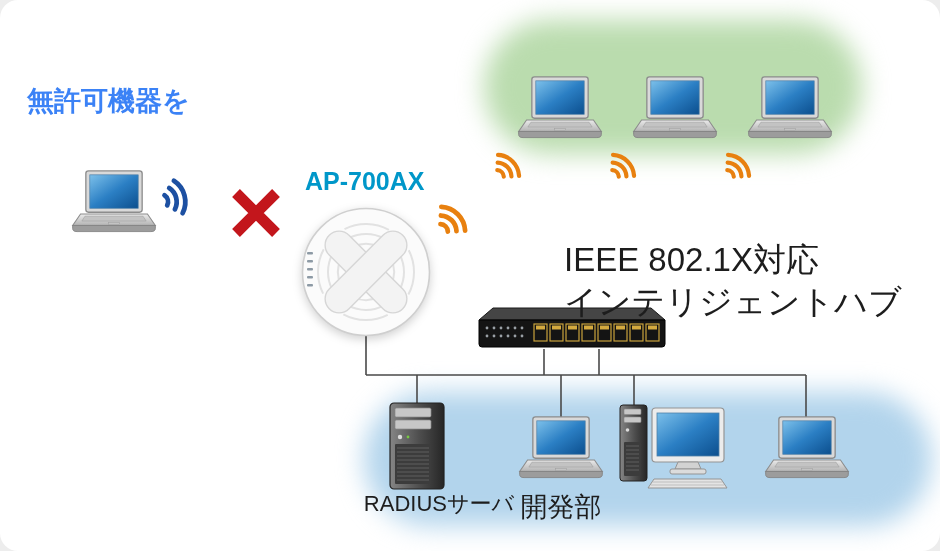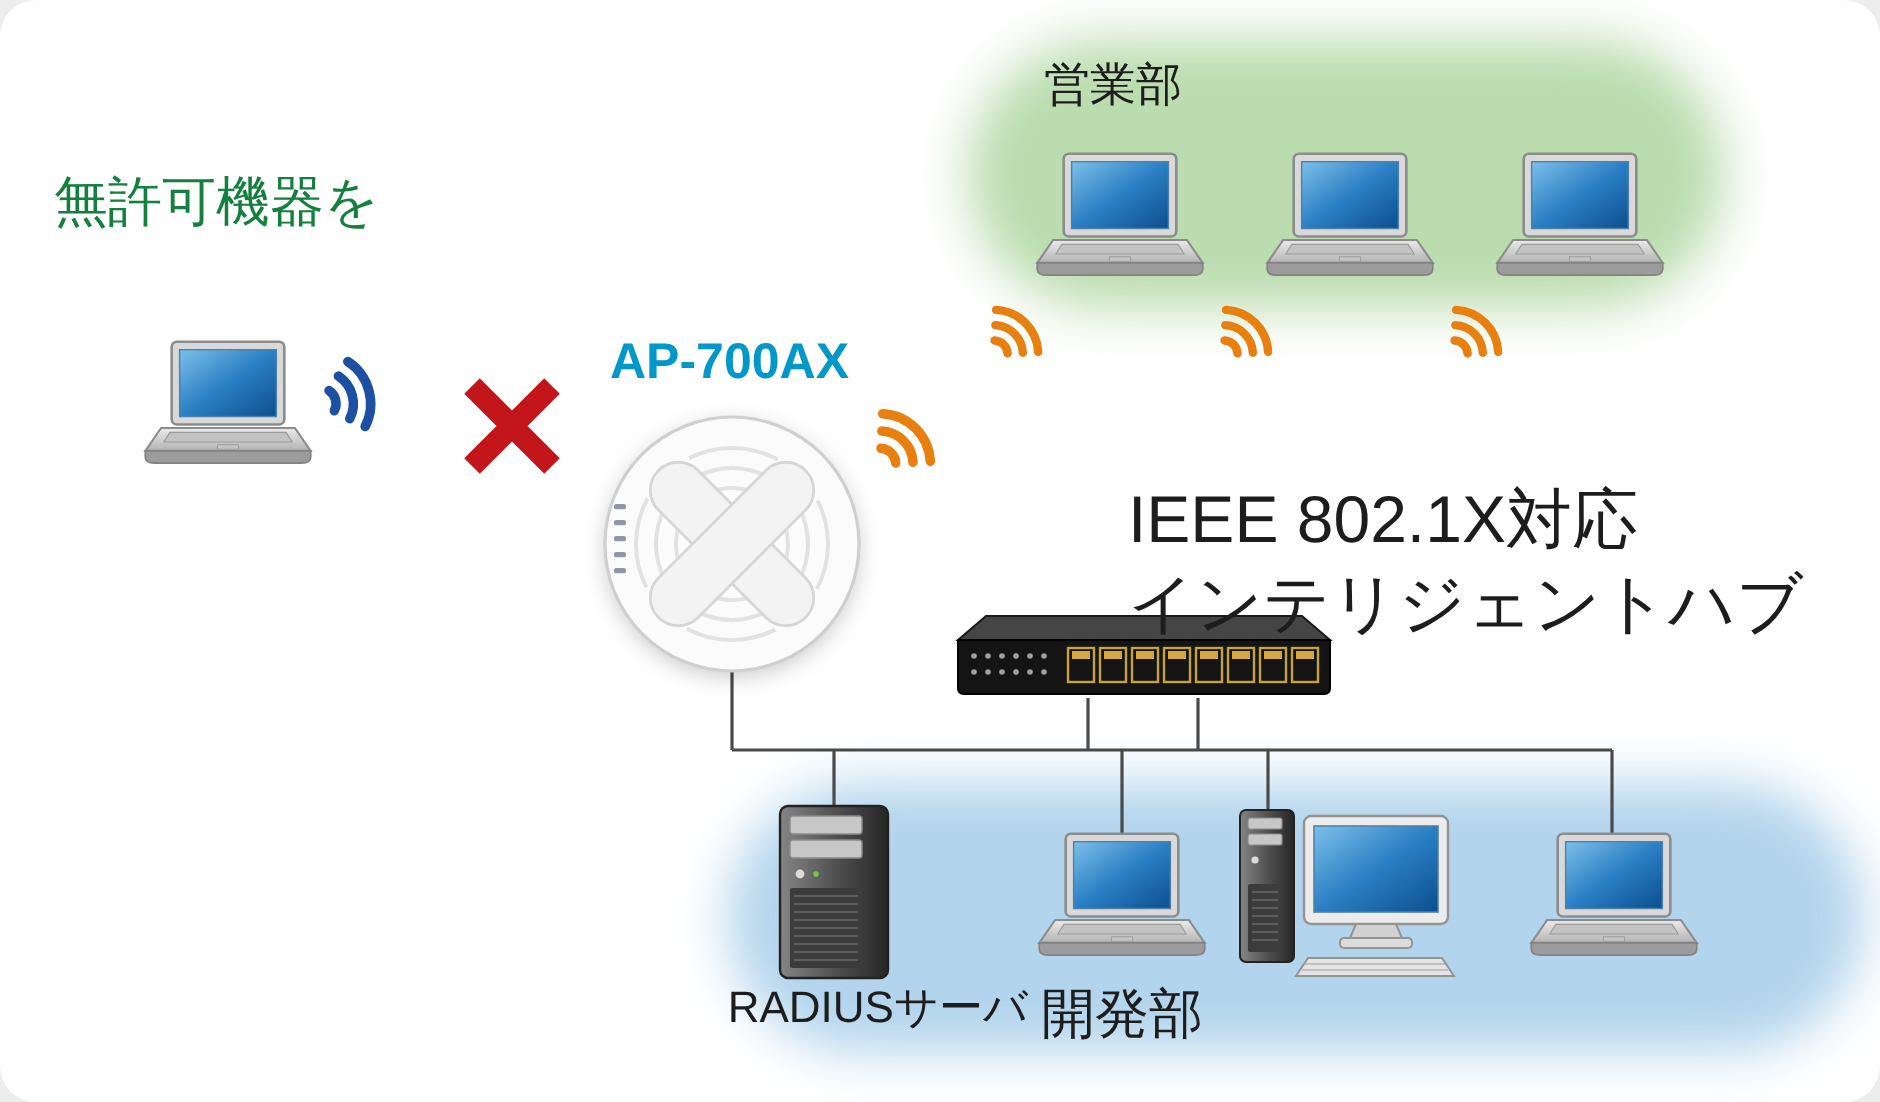--- a/index.html
+++ b/index.html
@@ -4,21 +4,21 @@
 <style>
   html,body{margin:0;padding:0;}
   body{background:#ededed;font-family:"Liberation Sans","DejaVu Sans",sans-serif;}
   .canvas{position:relative;width:940px;height:551px;background:#ffffff;border-radius:18px;overflow:hidden;}
   .zone{position:absolute;z-index:1;filter:blur(13px);border-radius:70px;}
   .zone-green{left:484px;top:20px;width:378px;height:134px;background:#badcae;}
   .zone-blue{left:364px;top:392px;width:568px;height:134px;background:#b2d4ec;}
   .cables{position:absolute;left:0;top:0;z-index:2;}
   .node{position:absolute;z-index:3;}
   .label{position:absolute;z-index:4;color:#1d1d1d;}
-  .warning{left:27px;top:84px;font-size:27px;font-weight:normal;color:#15803d;line-height:1.32;}
+  .warning{left:27px;top:84px;font-size:27px;font-weight:bold;color:#3b82f6;line-height:1.32;}
   .ap-label{left:305px;top:167px;font-size:25px;font-weight:bold;color:#0097c9;}
   .sales-label{left:522px;top:27px;font-size:23px;font-weight:500;}
   .hub-label{left:564px;top:239px;font-size:33px;font-weight:500;line-height:1.28;}
   .radius-label{left:338px;top:489px;width:176px;text-align:right;font-size:22px;font-weight:500;}
   .dev-label{left:517px;top:489px;width:88px;text-align:center;font-size:27px;font-weight:500;}
   .wifi-blue{color:#1d50a2;}
   .wifi-orange{color:#e8800f;}
   .ap-device{filter:drop-shadow(0 3px 5px rgba(0,0,0,0.18));}
   svg{display:block;}
 </style>
@@ -185,21 +185,20 @@
     <svg viewBox="0 0 132 132" width="132">
         <use href="#sym-ap"></use>
       </svg>
   </div>
   <div class="node wifi-orange" style="left:430px;top:190px;width:52px;transform:rotate(-45deg)">
     <svg viewBox="0 0 60 60" width="52">
         <use href="#sym-wifi"></use>
       </svg>
   </div>
 
-  <div class="label sales-label">営業部</div>
 
   <div class="node" style="left:516px;top:76px;width:88px">
     <svg viewBox="0 0 100 78" width="88">
         <use href="#sym-laptop"></use>
       </svg>
   </div>
   <div class="node" style="left:631px;top:76px;width:88px">
     <svg viewBox="0 0 100 78" width="88">
         <use href="#sym-laptop"></use>
       </svg>

